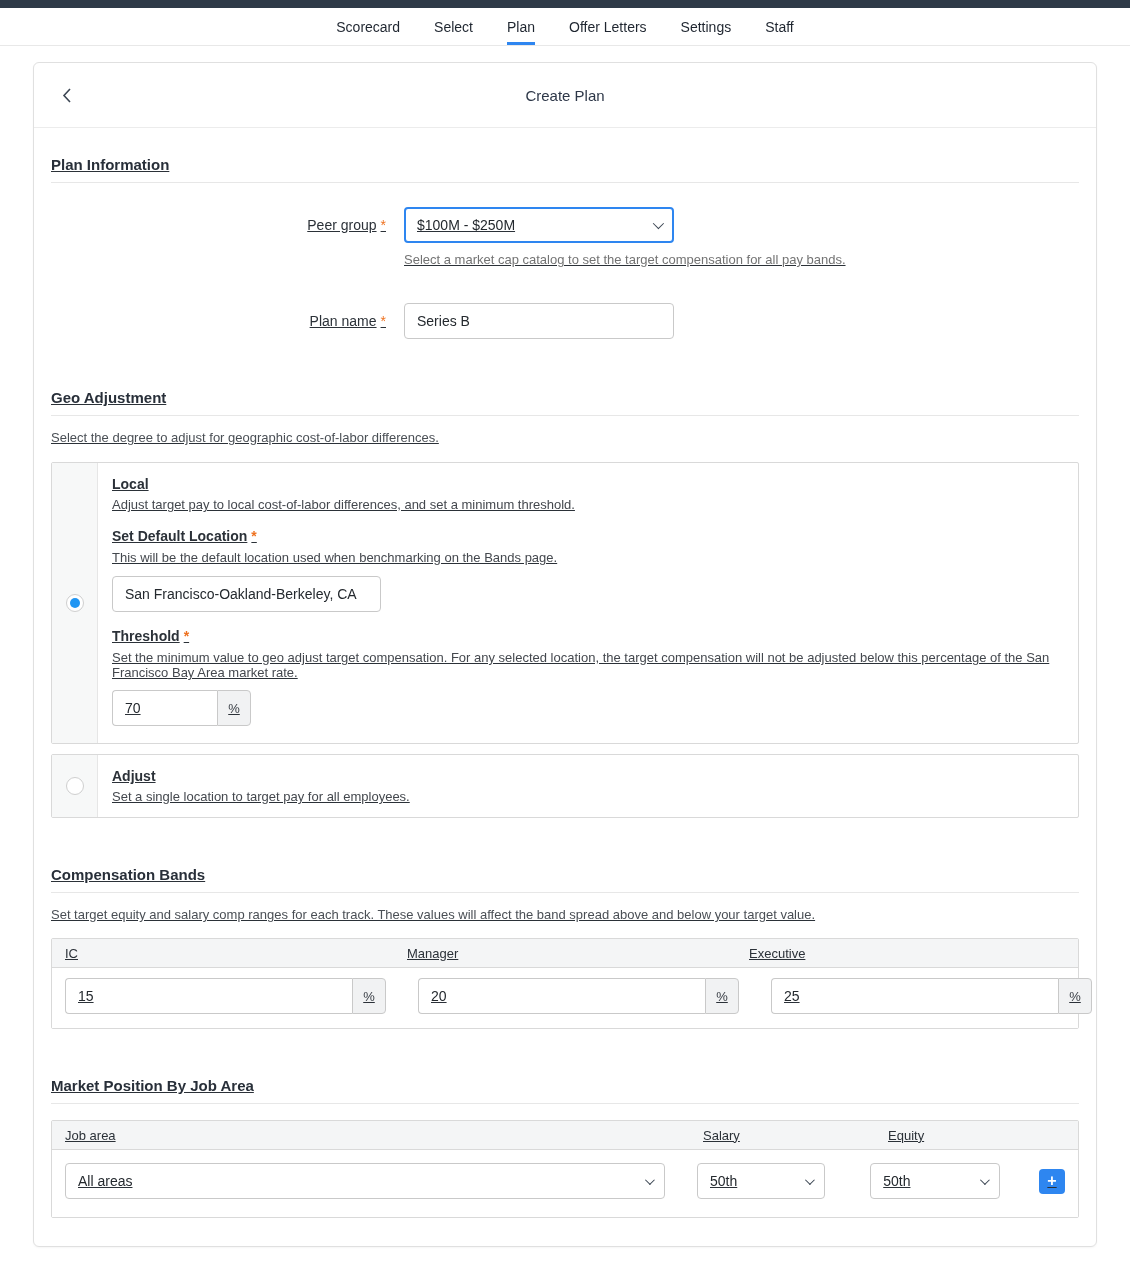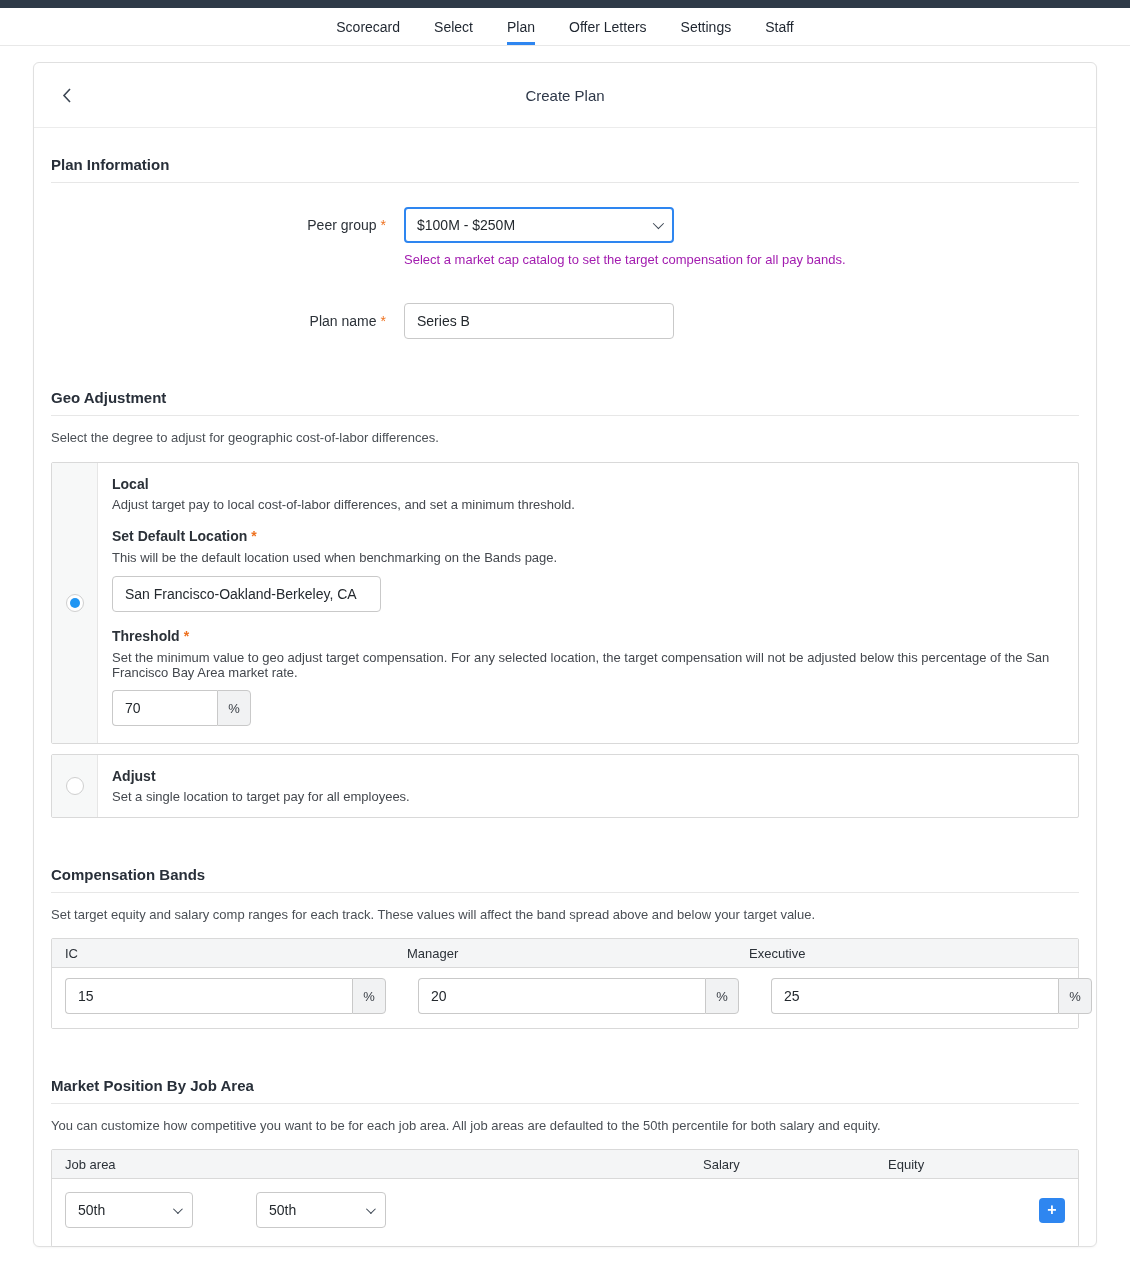--- a/index.html
+++ b/index.html
@@ -18,21 +18,21 @@
   .nav-tab {
     display: flex; align-items: center; font-size: 14px; color: #1f2630;
     font-weight: 500; cursor: pointer; border-bottom: 3px solid transparent;
     padding-top: 3px;
   }
   .nav-tab.active { border-bottom-color: #2e86f0; }
   .card {
     width: 1064px; margin: 16px auto 0 33px; background: #fff;
     border: 1px solid #e0e0e0; border-radius: 6px;
     box-shadow: 0 1px 2px rgba(0,0,0,0.04);
-    height: 1185px; position: relative;
+    height: 1185px; position: relative; text-decoration: underline;
   }
   .card-header {
     height: 65px; display: flex; align-items: center;
     border-bottom: 1px solid #ececec; position: relative; padding: 0 28px;
   }
   .back-btn { cursor: pointer; display: flex; align-items: center; color: #3c4653; }
   .card-title {
     position: absolute; left: 0; right: 0; text-align: center;
     font-size: 15px; color: #2d3748; font-weight: 500;
   }
@@ -41,21 +41,21 @@
   .divider { border-bottom: 1px solid #e7e7e7; margin-top: 9px; }
   .section-desc { font-size: 13px; color: #4a4f55; margin-top: 14px; }
 
   .form-row { display: flex; align-items: center; }
   .form-label {
     width: 335px; text-align: right; font-size: 14px; color: #2b3138;
     flex-shrink: 0;
   }
   .req { color: #ee7220; margin-left: 4px; font-size: 14px; }
   .field-col { margin-left: 18px; }
-  .help-text { font-size: 13px; color: #a21caf; margin-top: 9px; }
+  .help-text { font-size: 13px; color: #737373; margin-top: 9px; }
 
   .select-box {
     height: 36px; border: 1px solid #c9c9c9; border-radius: 4px; background: #fff;
     display: flex; align-items: center; justify-content: space-between;
     padding: 0 12px; font-size: 14px; color: #24292e; cursor: pointer;
   }
   .select-box.focused { border: 2px solid #2e86f0; padding: 0 11px; }
   .chev {
     width: 8px; height: 8px; border-right: 1.5px solid #3c4653;
     border-bottom: 1.5px solid #3c4653; transform: rotate(45deg) translateY(-2px);
@@ -230,29 +230,34 @@
               <div class="addon">%</div>
             </div>
           </div>
         </div>
       </div>
     </div>
 
     <div style="margin-top:48px;">
       <div class="section-heading">Market Position By Job Area</div>
       <div class="divider"></div>
-      <div class="section-desc">You can customize how competitive you want to be for each job area. All job areas are defaulted to the 50th percentile for both salary and equity.</div>
 
       <div class="table" style="margin-top:16px;">
         <div class="table-header">
           <div class="cell" style="width:638px;">Job area</div>
           <div class="cell" style="width:185px;">Salary</div>
           <div class="cell" style="width:180px;">Equity</div>
         </div>
         <div class="table-body" style="align-items:center;padding:13px 0 18px;">
+          <div class="cell" style="width:638px;">
+            <div class="select-box" style="width:600px;">
+              <span>All areas</span>
+              <span class="chev-sm"></span>
+            </div>
+          </div>
           <div class="cell" style="width:185px;">
             <div class="select-box" style="width:128px;">
               <span>50th</span>
               <span class="chev-sm"></span>
             </div>
           </div>
           <div class="cell" style="width:180px;">
             <div class="select-box" style="width:130px;">
               <span>50th</span>
               <span class="chev-sm"></span>

